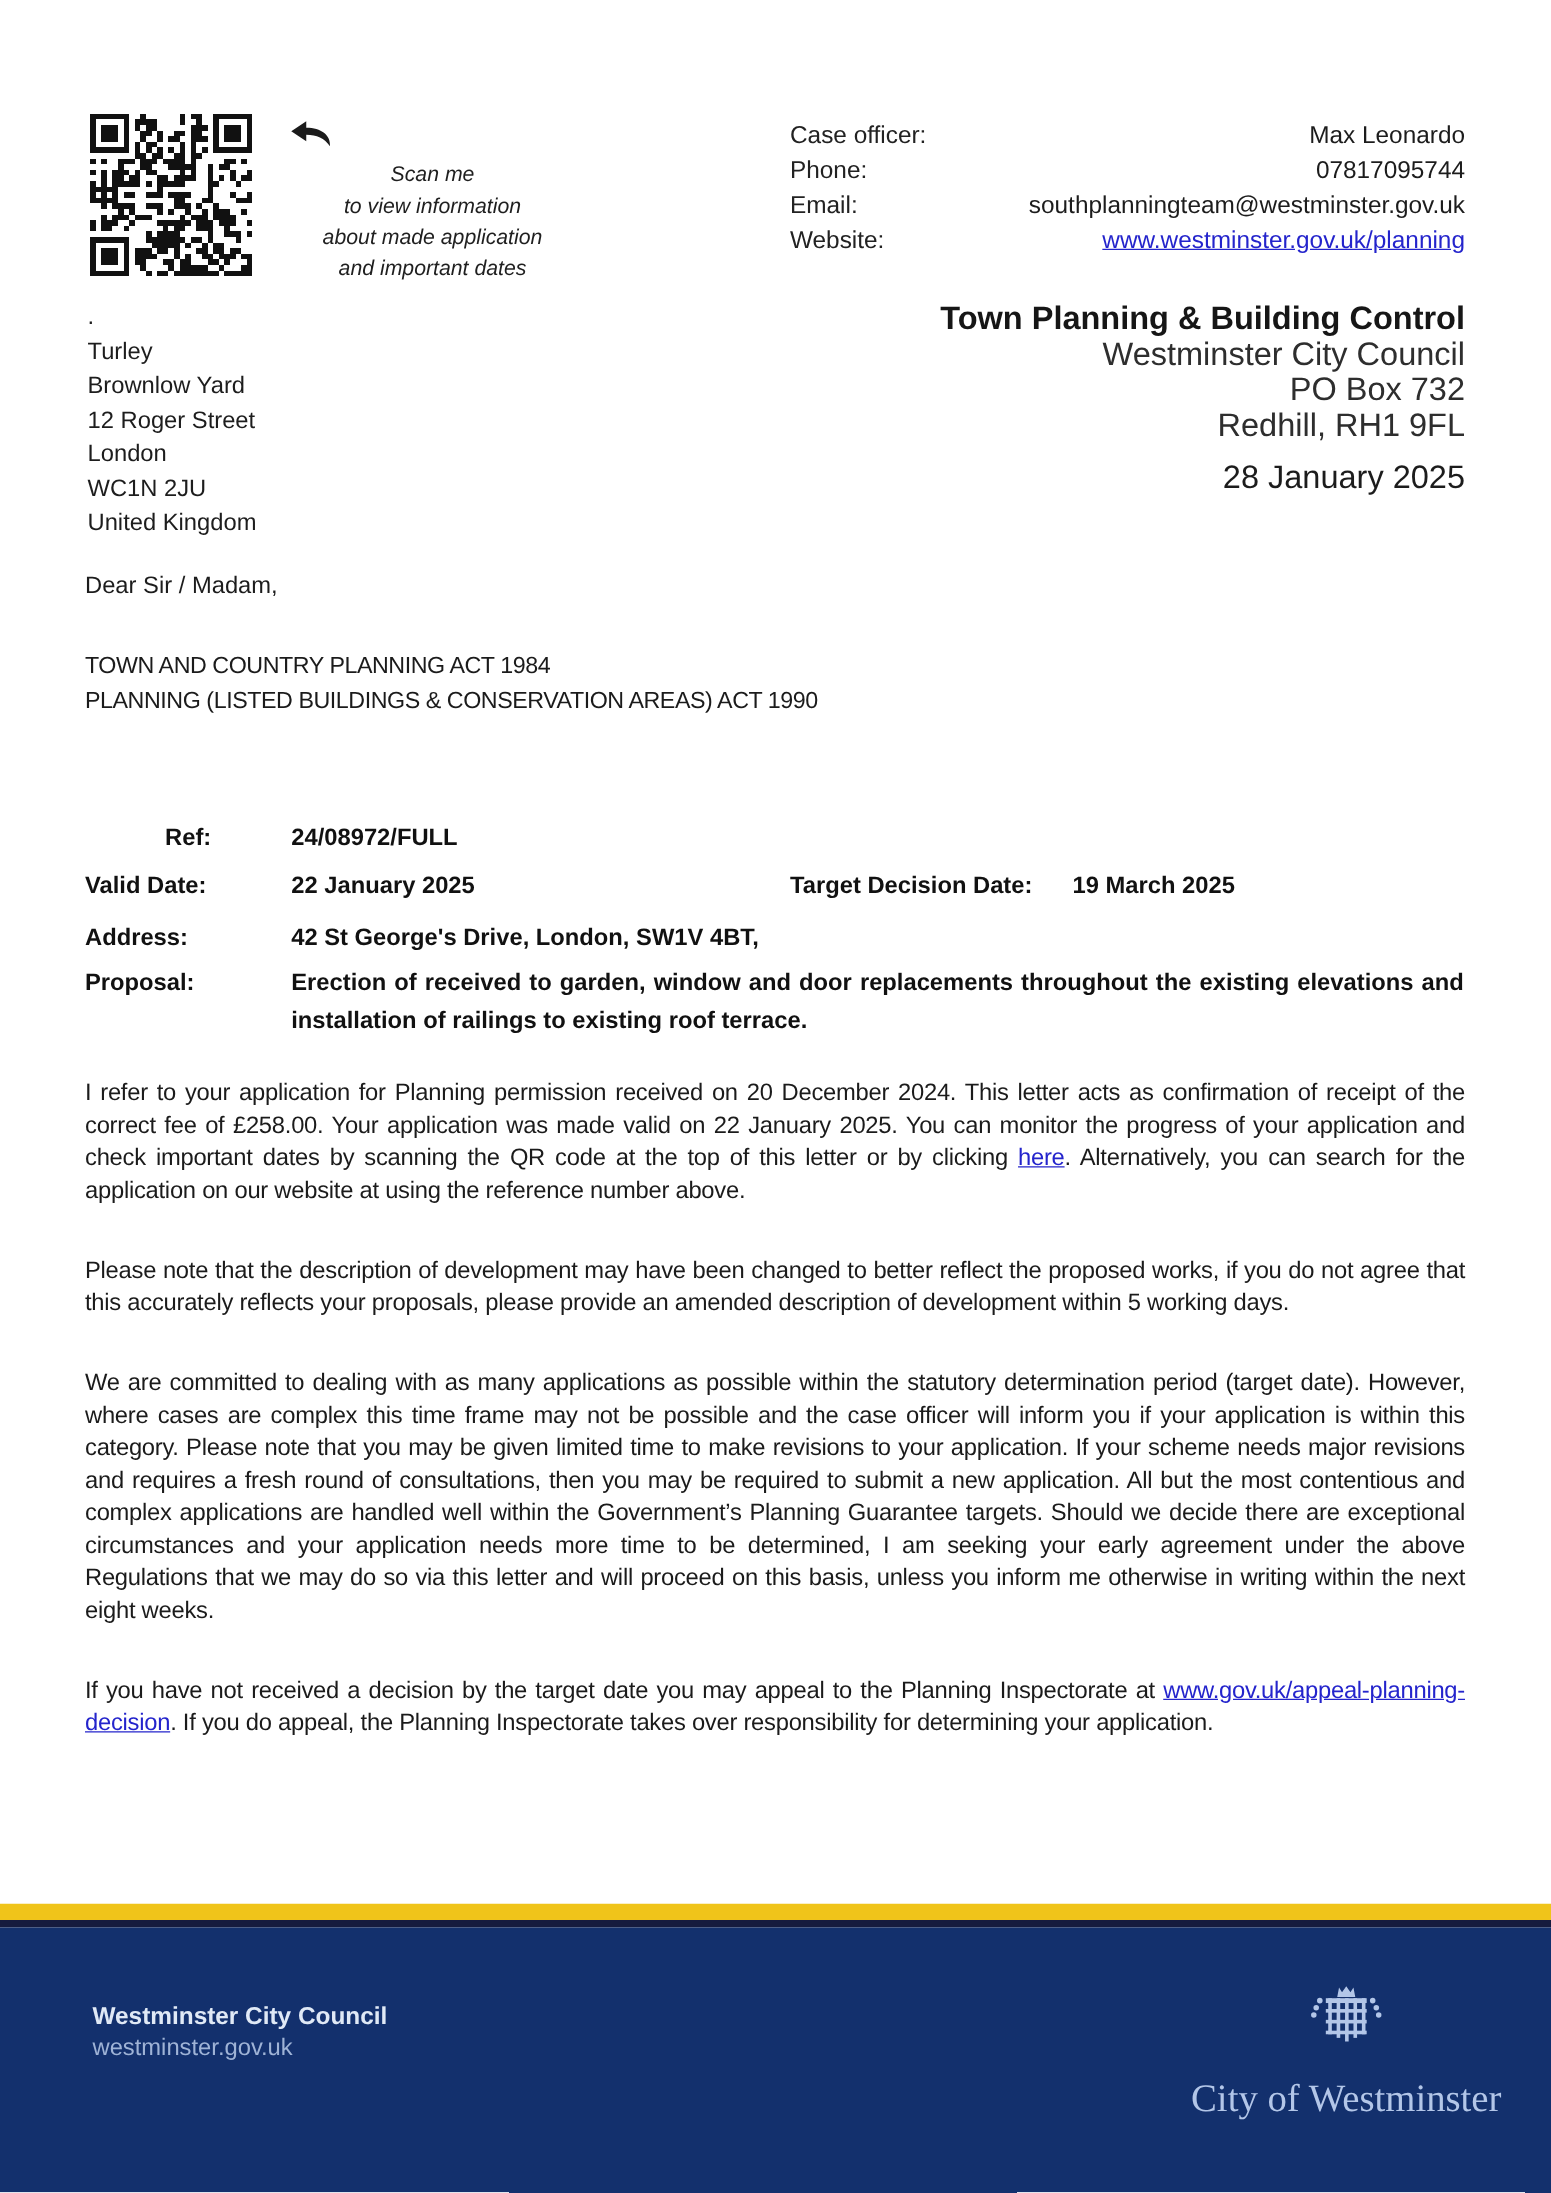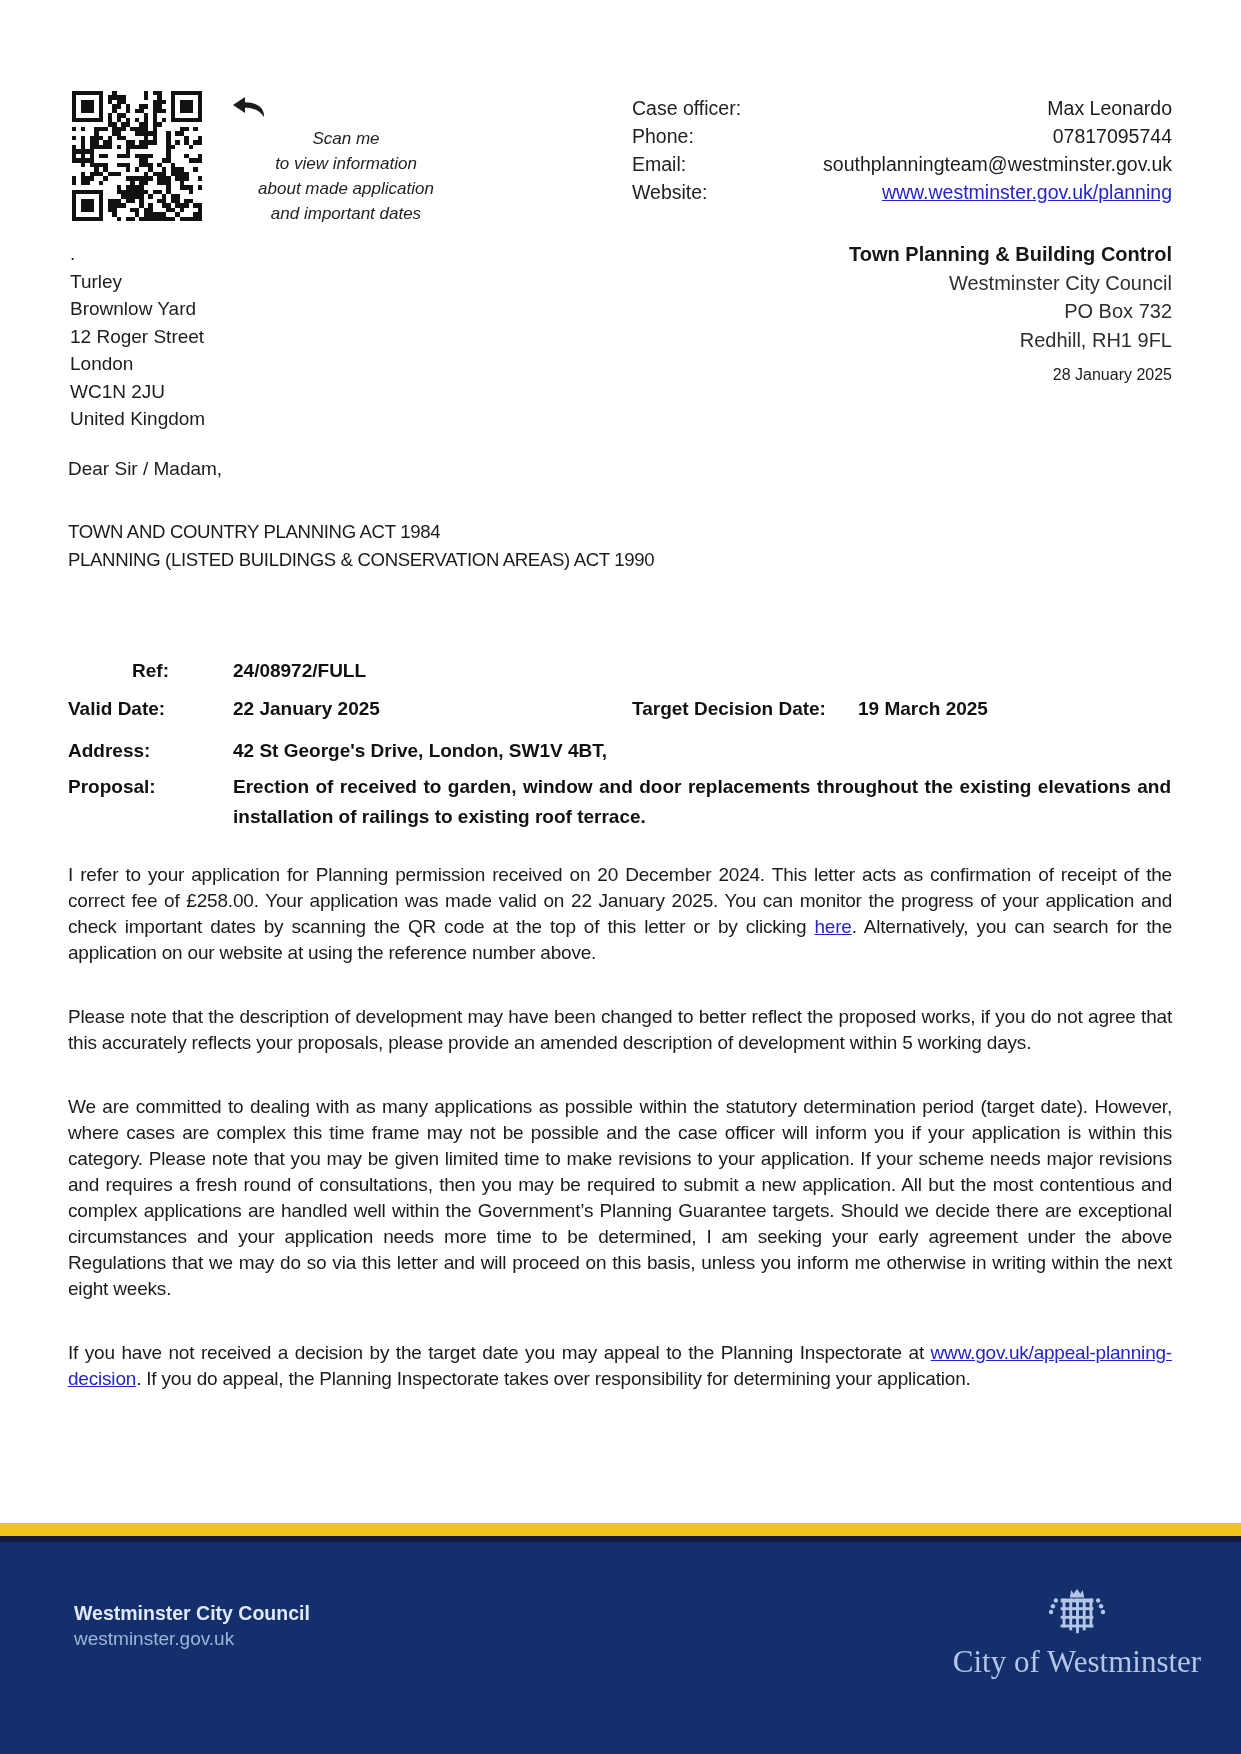--- a/index.html
+++ b/index.html
@@ -15,23 +15,23 @@
   .qr{position:absolute;left:70px;top:91px;width:134px;height:130px;}
   .qr svg{width:100%;height:100%;shape-rendering:crispEdges;}
   .scan-block{position:absolute;left:231px;top:96px;width:230px;}
   .scan-arrow{display:block;margin-bottom:4px;}
   .scan-lines{font-style:italic;font-size:17px;line-height:25px;color:#1f1f1f;text-align:center;}
   .contact{position:absolute;left:632px;top:94px;width:540px;font-size:19.5px;}
   .contact-row{display:flex;justify-content:space-between;height:28px;line-height:28px;}
   .contact-label{color:#222222;}
   .contact-value{color:#1c1c1c;}
   a.lnk{color:#2424cc;text-decoration:underline;cursor:pointer;}
-  .council{position:absolute;left:632px;top:240px;width:540px;text-align:right;font-size:20px;line-height:28.5px;color:#2e2e2e;}
+  .council{position:absolute;left:632px;top:240px;width:540px;text-align:right;font-size:26px;line-height:28.5px;color:#2e2e2e;}
   .council .bold-line{font-weight:700;color:#161616;}
-  .sent-date{position:absolute;left:632px;top:366px;width:540px;text-align:right;font-size:16px;color:#1c1c1c;}
+  .sent-date{position:absolute;left:632px;top:366px;width:540px;text-align:right;font-size:26px;color:#1c1c1c;}
   .recipient{position:absolute;left:70px;top:240px;font-size:19px;line-height:27.5px;color:#1d1d1d;}
   
   .salutation{position:absolute;left:68px;top:458px;font-size:19px;}
   .acts{position:absolute;left:68px;top:518px;width:1106px;font-size:18.6px;line-height:27.5px;letter-spacing:-0.35px;color:#1b1b1b;}
   .ref-block{position:absolute;left:68px;top:660px;width:1104px;font-size:19px;font-weight:700;color:#111111;}
   .ref-row{position:absolute;left:0;white-space:nowrap;}
   .ref-row .lbl{display:inline-block;width:165px;vertical-align:top;}
   .ref-row .val-mid{display:inline-block;width:399px;vertical-align:top;}
   .ref-row .lbl2{display:inline-block;width:226px;vertical-align:top;}
   .ref-row-proposal{position:absolute;left:0;top:112px;white-space:normal;}
@@ -41,21 +41,21 @@
   .body-text p{margin:0 0 38px 0;}
   
   .footer{position:absolute;left:0;top:1523px;width:1241px;height:231px;}
   .footer-yellow{height:13px;background:#f0c41a;}
   .footer-navy-line{height:6px;background:#161b3e;}
   .footer-blue{position:relative;height:212px;background:#13306d;}
   .footer-left{position:absolute;left:74px;top:58px;}
   .footer-council{font-size:19.5px;font-weight:700;color:#e0e9f6;line-height:26px;}
   .footer-url{font-size:19px;color:#9fb3d6;line-height:26px;}
   .footer-logo{position:absolute;left:952px;top:46px;width:250px;text-align:center;}
-  .logo-text{margin-top:2px;font-family:"Liberation Serif",serif;font-size:31px;color:#b3c6e8;}
+  .logo-text{margin-top:18px;font-family:"Liberation Serif",serif;font-size:31px;color:#b3c6e8;}
 </style>
 </head>
 <body>
 
 <div class="page">
 
   <div class="qr">
     <svg id="qr-svg" viewBox="0 0 29 29" fill="#111">
         <rect x="9" y="0" width="1" height="1"></rect>
         <rect x="16" y="0" width="1" height="1"></rect>

